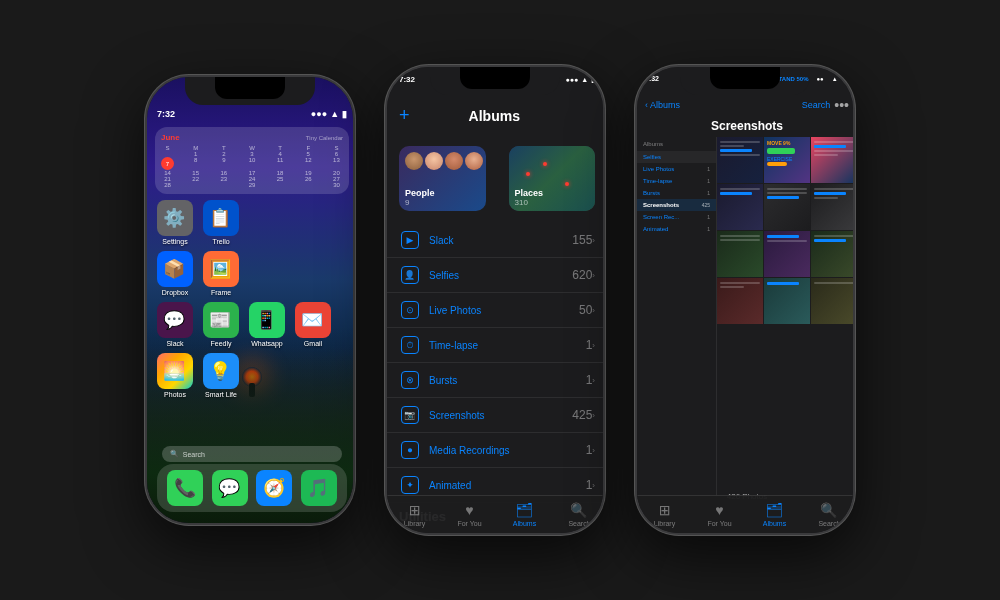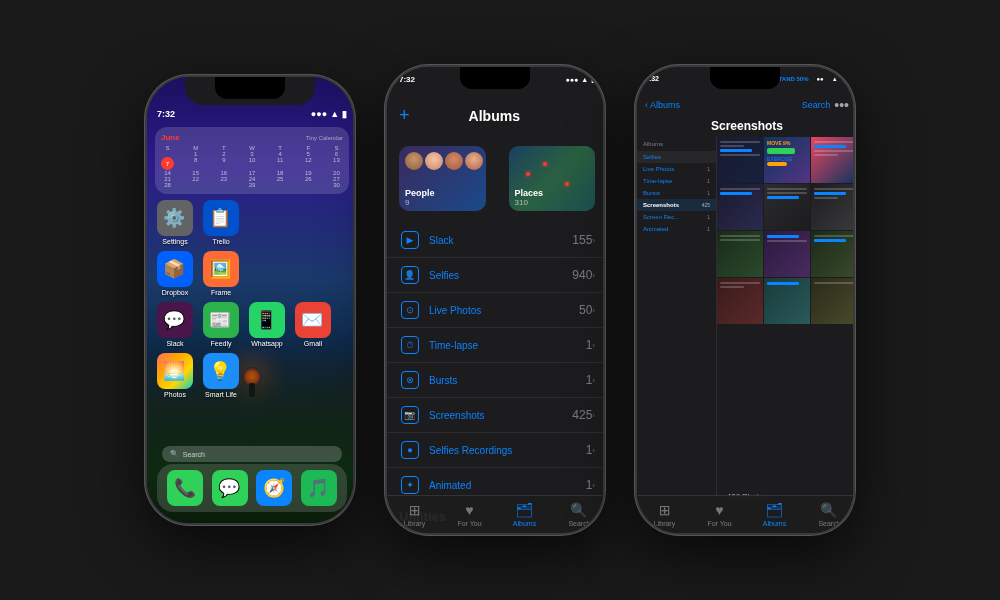--- a/index.html
+++ b/index.html
@@ -653,21 +653,21 @@
           <span class="album-name">Slack</span>
           <span class="album-count">155</span>
           <span class="album-chevron">›</span>
         </div>
 
         <div class="album-item">
           <div class="album-icon-wrap">
               <div class="album-icon" style="color:#0a84ff;border-color:#0a84ff;">👤</div>
             </div>
           <span class="album-name">Selfies</span>
-          <span class="album-count">940</span>
+          <span class="album-count">620</span>
           <span class="album-chevron">›</span>
         </div>
 
         <div class="album-item">
           <div class="album-icon-wrap">
               <div class="album-icon" style="color:#0a84ff;border-color:#0a84ff;">⊙</div>
             </div>
           <span class="album-name">Live Photos</span>
           <span class="album-count">50</span>
           <span class="album-chevron">›</span>
@@ -697,21 +697,21 @@
             </div>
           <span class="album-name">Screenshots</span>
           <span class="album-count">425</span>
           <span class="album-chevron">›</span>
         </div>
 
         <div class="album-item">
           <div class="album-icon-wrap">
               <div class="album-icon" style="color:#0a84ff;border-color:#0a84ff;">⏺</div>
             </div>
-          <span class="album-name">Selfies Recordings</span>
+          <span class="album-name">Media Recordings</span>
           <span class="album-count">1</span>
           <span class="album-chevron">›</span>
         </div>
 
         <div class="album-item">
           <div class="album-icon-wrap">
               <div class="album-icon" style="color:#0a84ff;border-color:#0a84ff;">✦</div>
             </div>
           <span class="album-name">Animated</span>
           <span class="album-count">1</span>

